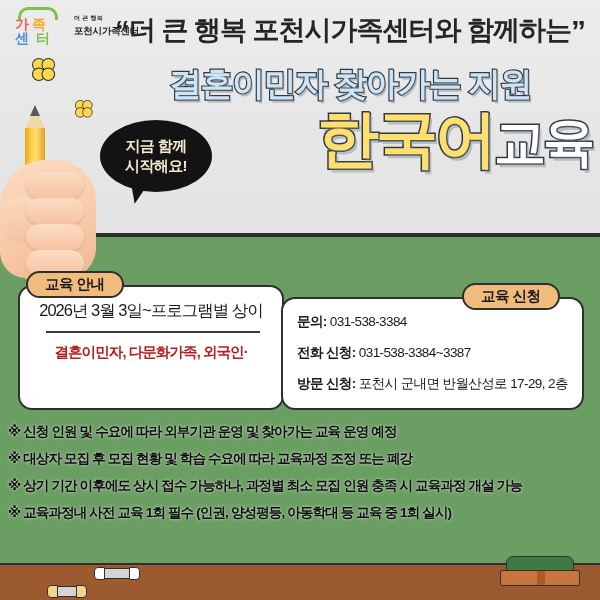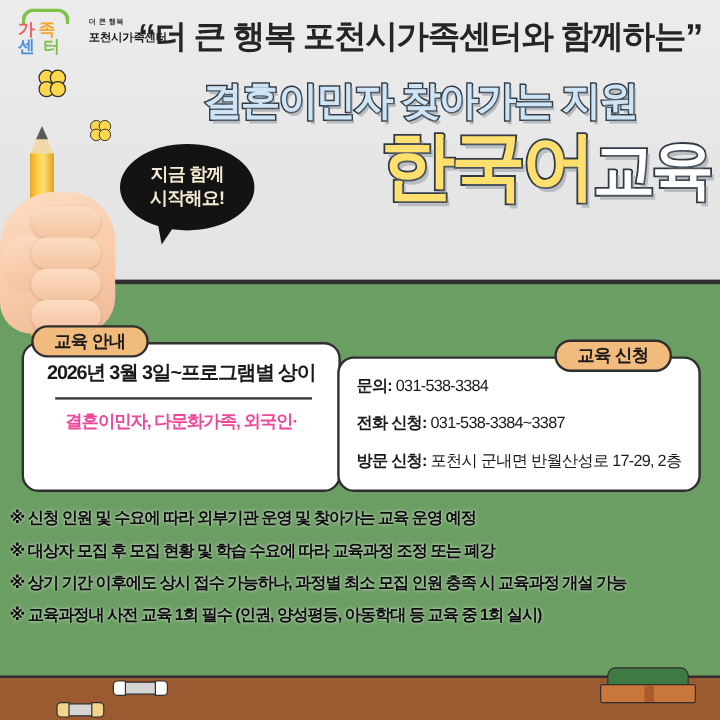--- a/index.html
+++ b/index.html
@@ -151,28 +151,28 @@
   .badge-right { left:462px; top:283px; }
 
   .card {
     position:absolute; background:#fff; border:2px solid #2f2f2f; border-radius:14px; z-index:2;
   }
   .card-left  { left:18px;  top:285px; width:266px; height:125px; }
   .card-right { left:281px; top:297px; width:303px; height:113px; }
 
   .card-date {
     position:absolute; left:0; top:13px; width:100%; text-align:center;
-    font-size:16.5px; font-weight:bold; color:#1a1a1a; letter-spacing:-1px; white-space:nowrap;
+    font-size:16.5px; font-weight:normal; color:#1a1a1a; letter-spacing:-1px; white-space:nowrap;
   }
   .card-div {
     position:absolute; left:26px; top:44px; width:214px; height:1.5px; background:#3a3a3a;
   }
   .card-target {
     position:absolute; left:0; top:54px; width:100%; text-align:center;
-    font-size:14.5px; font-weight:bold; color:#ec4899; letter-spacing:-.9px; line-height:1.55;
+    font-size:14.5px; font-weight:bold; color:#b91c1c; letter-spacing:-.9px; line-height:1.55;
   }
 
   .apply-row {
     position:absolute; left:14px; font-size:13.5px; color:#1a1a1a;
     letter-spacing:-.6px; white-space:nowrap;
   }
   .apply-row b { font-weight:bold; }
   .apply-row .v { font-weight:normal; }
   .ar1 { top:14px; } .ar2 { top:45px; } .ar3 { top:76px; }
 

